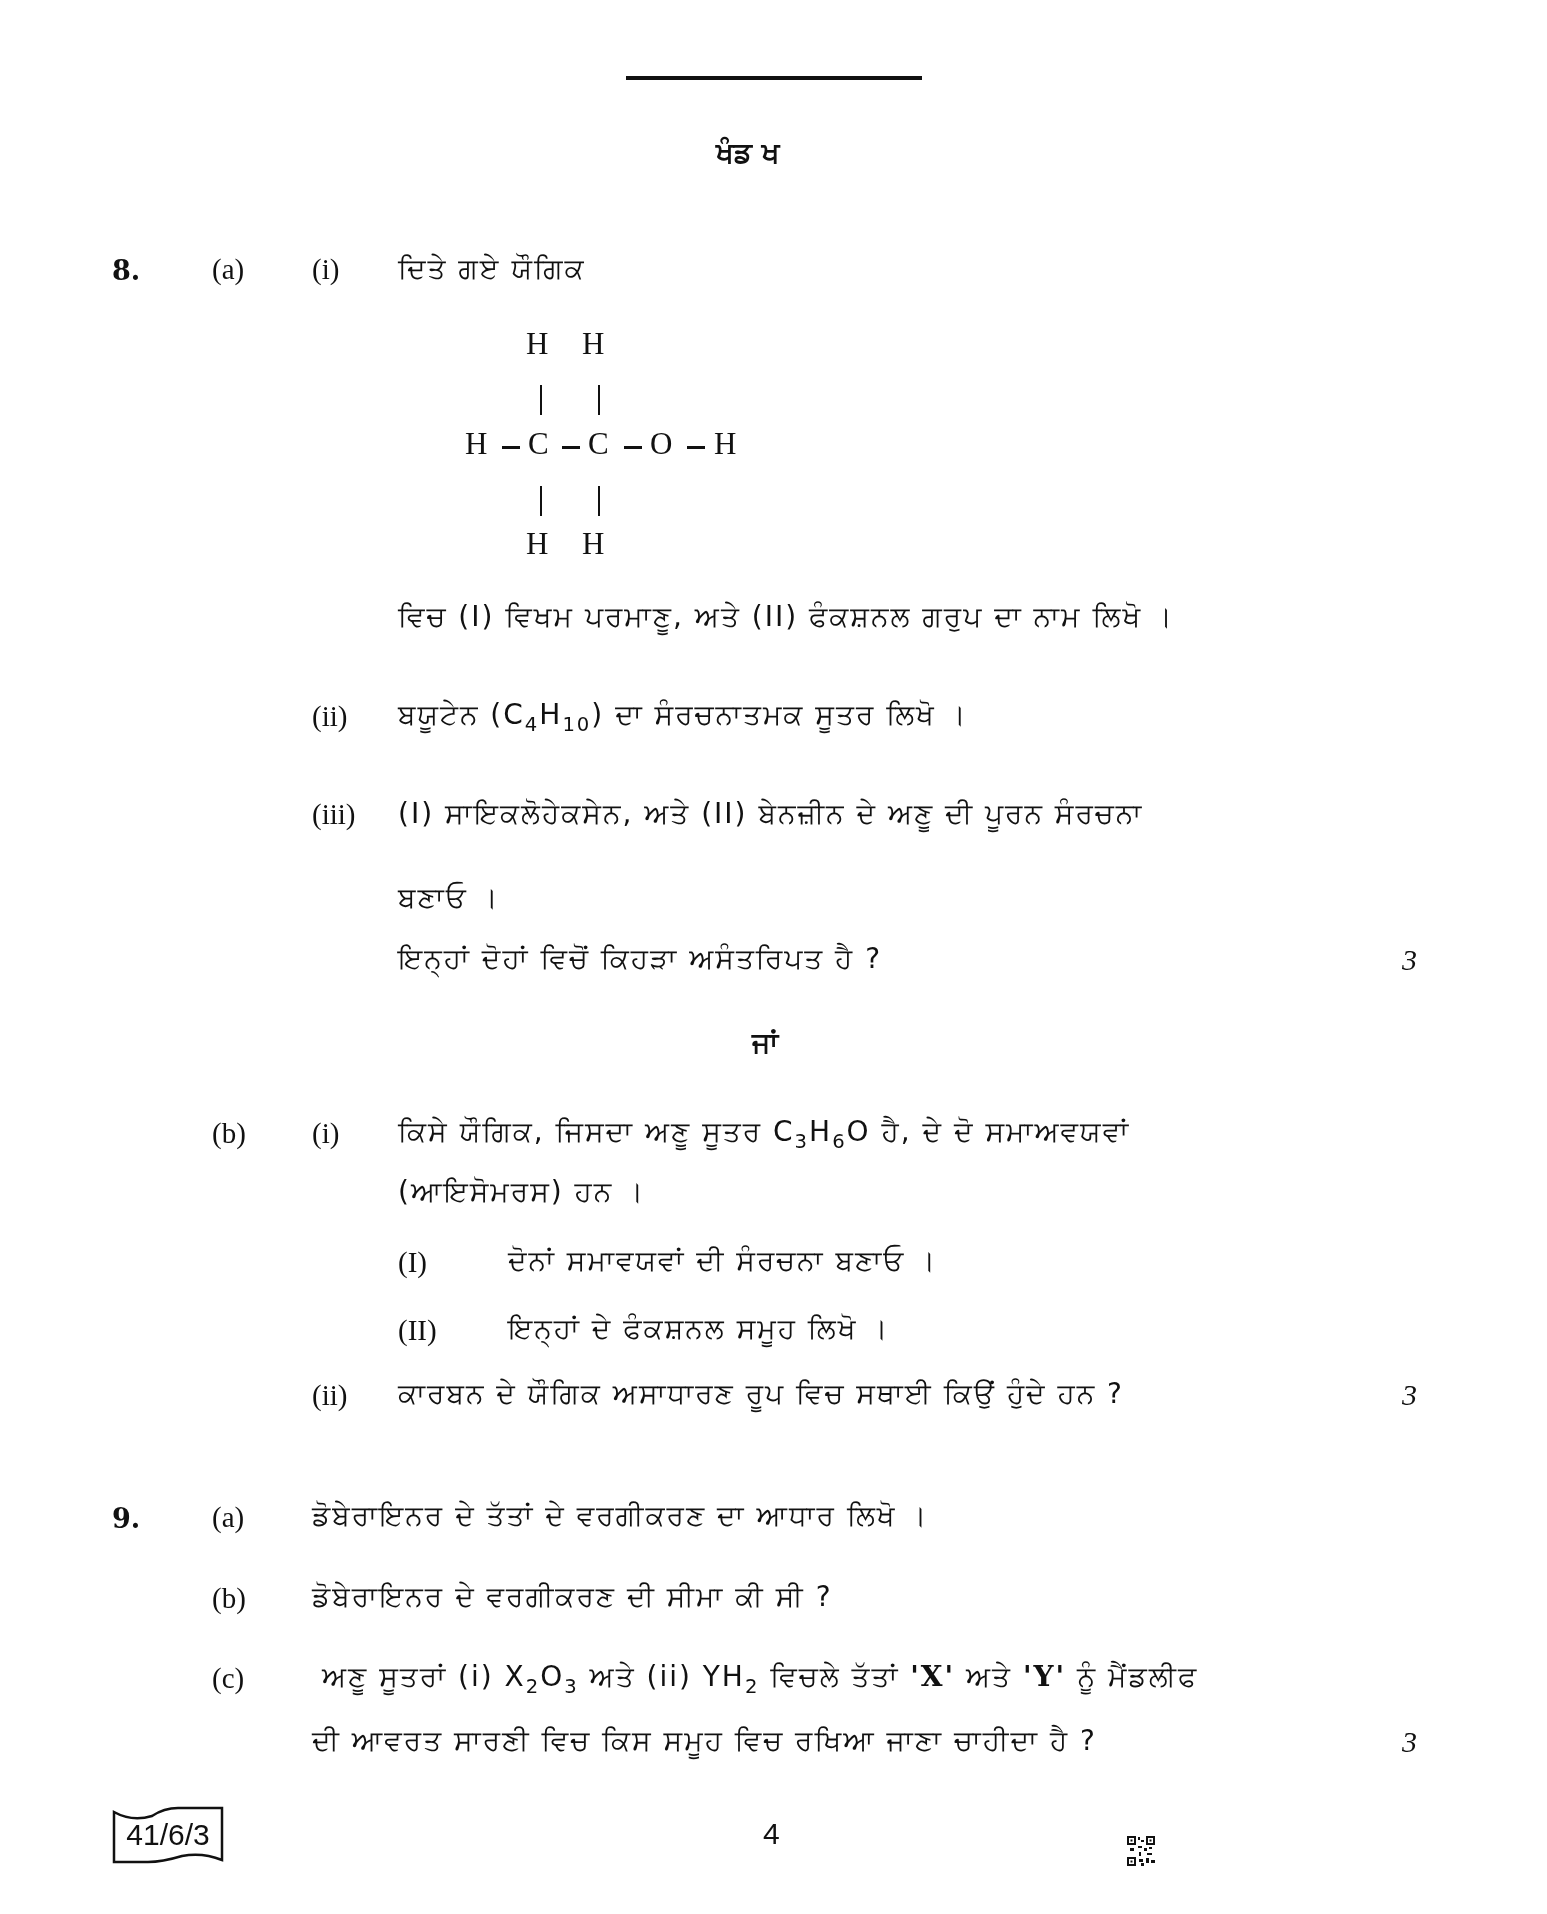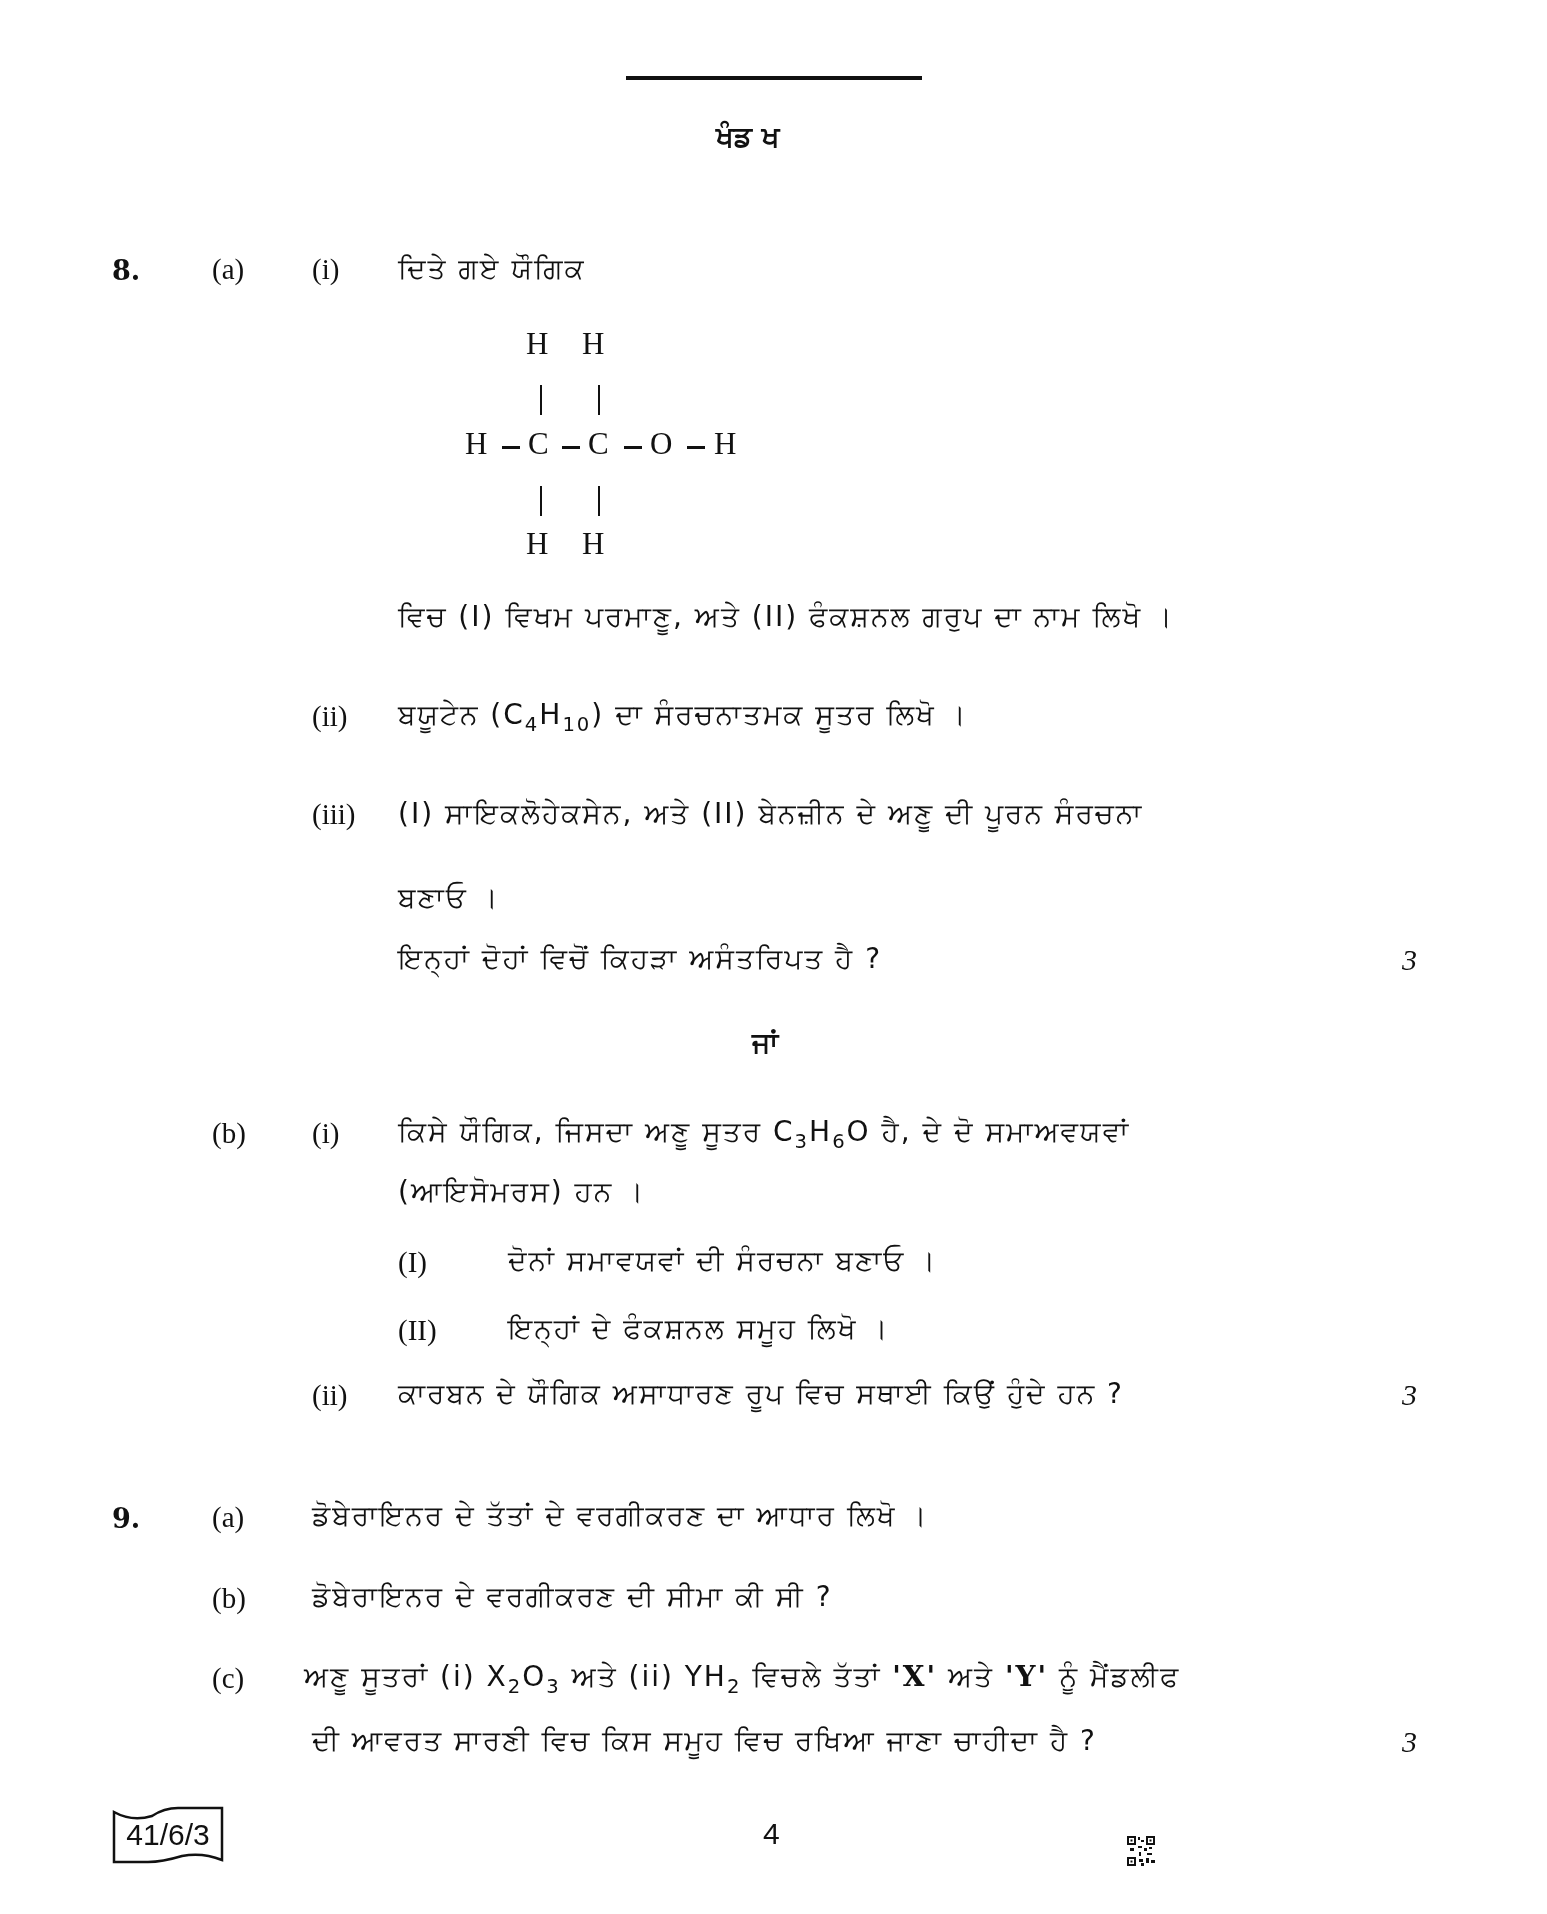--- a/index.html
+++ b/index.html
@@ -20,21 +20,21 @@
   .code-text { position: absolute; left: 0; top: 12px; width: 112px; text-align: center;
                font-family: "Liberation Sans", sans-serif; font-size: 30px; }
   .page-num { font-family: "Liberation Sans", sans-serif; font-size: 30px; }
   .qr { position: absolute; left: 1127px; top: 1836px; width: 28px; height: 30px; }
 </style>
 </head>
 <body>
 
 <div class="rule"></div>
 
-<div class="abs heading" style="left:716px; top:120px;">ਖੰਡ ਖ</div>
+<div class="abs heading" style="left:716px; top:136px;">ਖੰਡ ਖ</div>
 
 <div class="abs qn" style="left:112px; top:255px;">8.</div>
 <div class="abs lbl" style="left:212px; top:253px;">(a)</div>
 <div class="abs lbl" style="left:312px; top:253px;">(i)</div>
 <div class="abs pa" style="left:398px; top:252px;text-align:right;">ਦਿਤੇ ਗਏ ਯੌਗਿਕ</div>
 
 <div>
   <div class="abs chem" style="left:526px; top:326px;">H</div>
   <div class="abs chem" style="left:582px; top:326px;">H</div>
   <div class="bond-v" style="left:540px; top:385px;"></div>
@@ -84,21 +84,21 @@
 <div class="abs mark" style="left:1402px; top:1378px;">3</div>
 
 <div class="abs qn" style="left:112px; top:1503px;">9.</div>
 <div class="abs lbl" style="left:212px; top:1501px;">(a)</div>
 <div class="abs pa" style="left:312px; top:1499px;">ਡੋਬੇਰਾਇਨਰ ਦੇ ਤੱਤਾਂ ਦੇ ਵਰਗੀਕਰਣ ਦਾ ਆਧਾਰ ਲਿਖੋ ।</div>
 
 <div class="abs lbl" style="left:212px; top:1582px;">(b)</div>
 <div class="abs pa" style="left:312px; top:1580px;">ਡੋਬੇਰਾਇਨਰ ਦੇ ਵਰਗੀਕਰਣ ਦੀ ਸੀਮਾ ਕੀ ਸੀ ?</div>
 
 <div class="abs lbl" style="left:212px; top:1662px;">(c)</div>
-<div class="abs pa" style="left:304px; top:1660px;"><span>ਅਣੂ ਸੂਤਰਾਂ (i) X</span><sub>2</sub><span>O</span><sub>3</sub><span> ਅਤੇ (ii) YH</span><sub>2</sub><span> ਵਿਚਲੇ ਤੱਤਾਂ </span><b style="font-family:'DejaVu Serif',serif;">'X'</b><span> ਅਤੇ </span><b style="font-family:'DejaVu Serif',serif;">'Y'</b><span> ਨੂੰ ਮੈਂਡਲੀਫ</span></div>
+<div class="abs pa" style="left:322px; top:1660px;"><span>ਅਣੂ ਸੂਤਰਾਂ (i) X</span><sub>2</sub><span>O</span><sub>3</sub><span> ਅਤੇ (ii) YH</span><sub>2</sub><span> ਵਿਚਲੇ ਤੱਤਾਂ </span><b style="font-family:'DejaVu Serif',serif;">'X'</b><span> ਅਤੇ </span><b style="font-family:'DejaVu Serif',serif;">'Y'</b><span> ਨੂੰ ਮੈਂਡਲੀਫ</span></div>
 <div class="abs pa" style="left:312px; top:1724px;">ਦੀ ਆਵਰਤ ਸਾਰਣੀ ਵਿਚ ਕਿਸ ਸਮੂਹ ਵਿਚ ਰਖਿਆ ਜਾਣਾ ਚਾਹੀਦਾ ਹੈ ?</div>
 <div class="abs mark" style="left:1402px; top:1725px;">3</div>
 
 <div class="code-box">
   <svg width="112" height="58" viewBox="0 0 112 58" style="position:absolute;left:0;top:0;">
     <path d="M2 6 Q 20 16 40 10 Q 52 2 66 2 L 110 2 L 110 54 Q 90 46 70 50 Q 50 56 36 56 L 2 56 Z" fill="none" stroke="#111" stroke-width="2.5"></path>
   </svg>
   <div class="code-text">41/6/3</div>
 </div>
 

